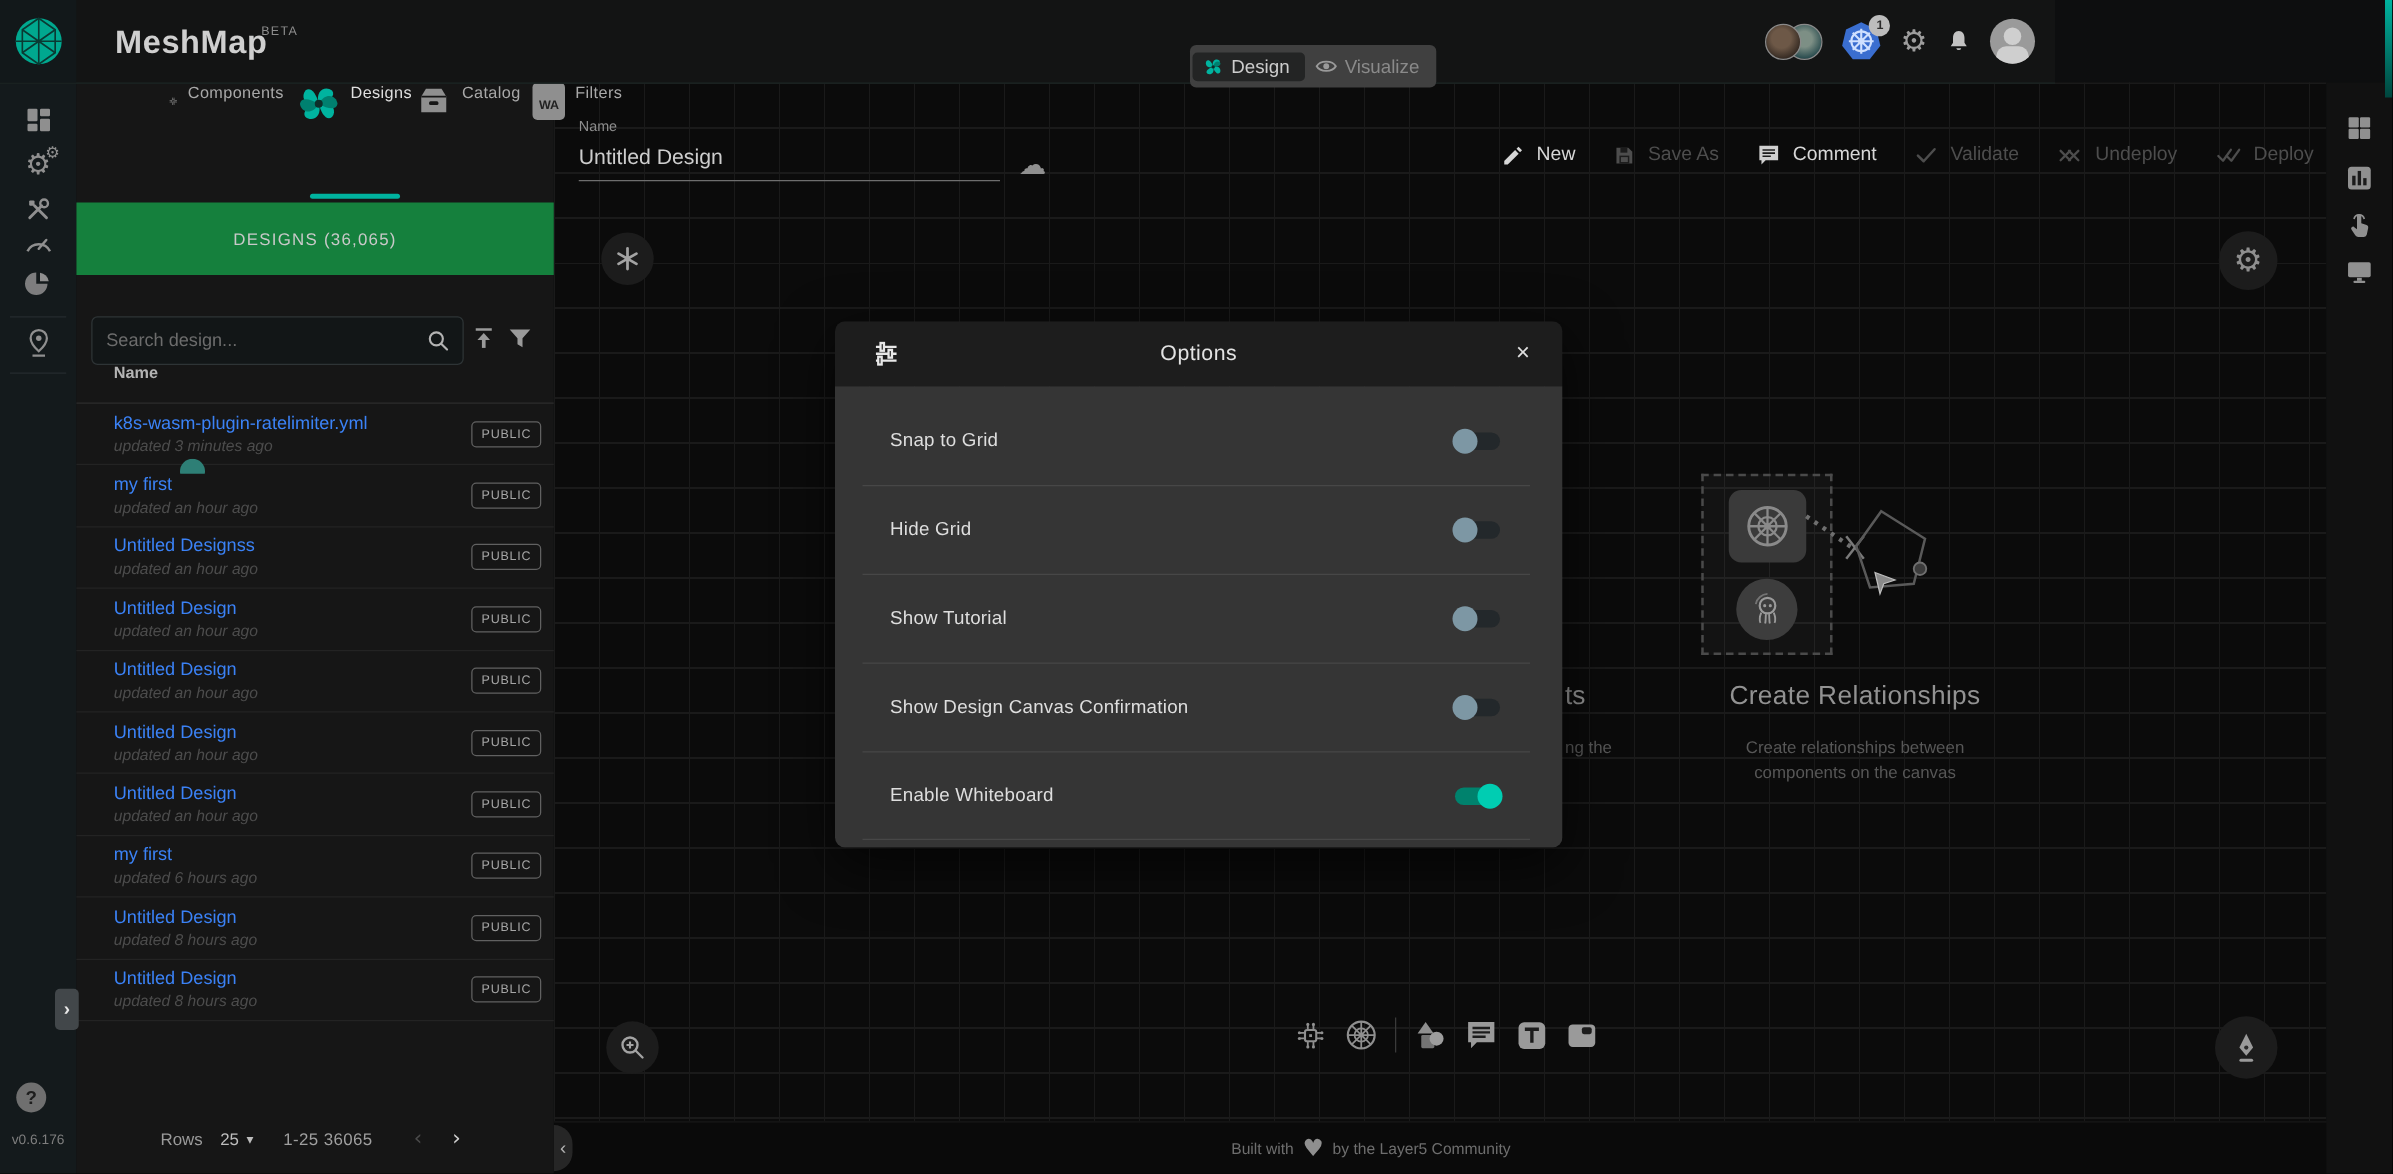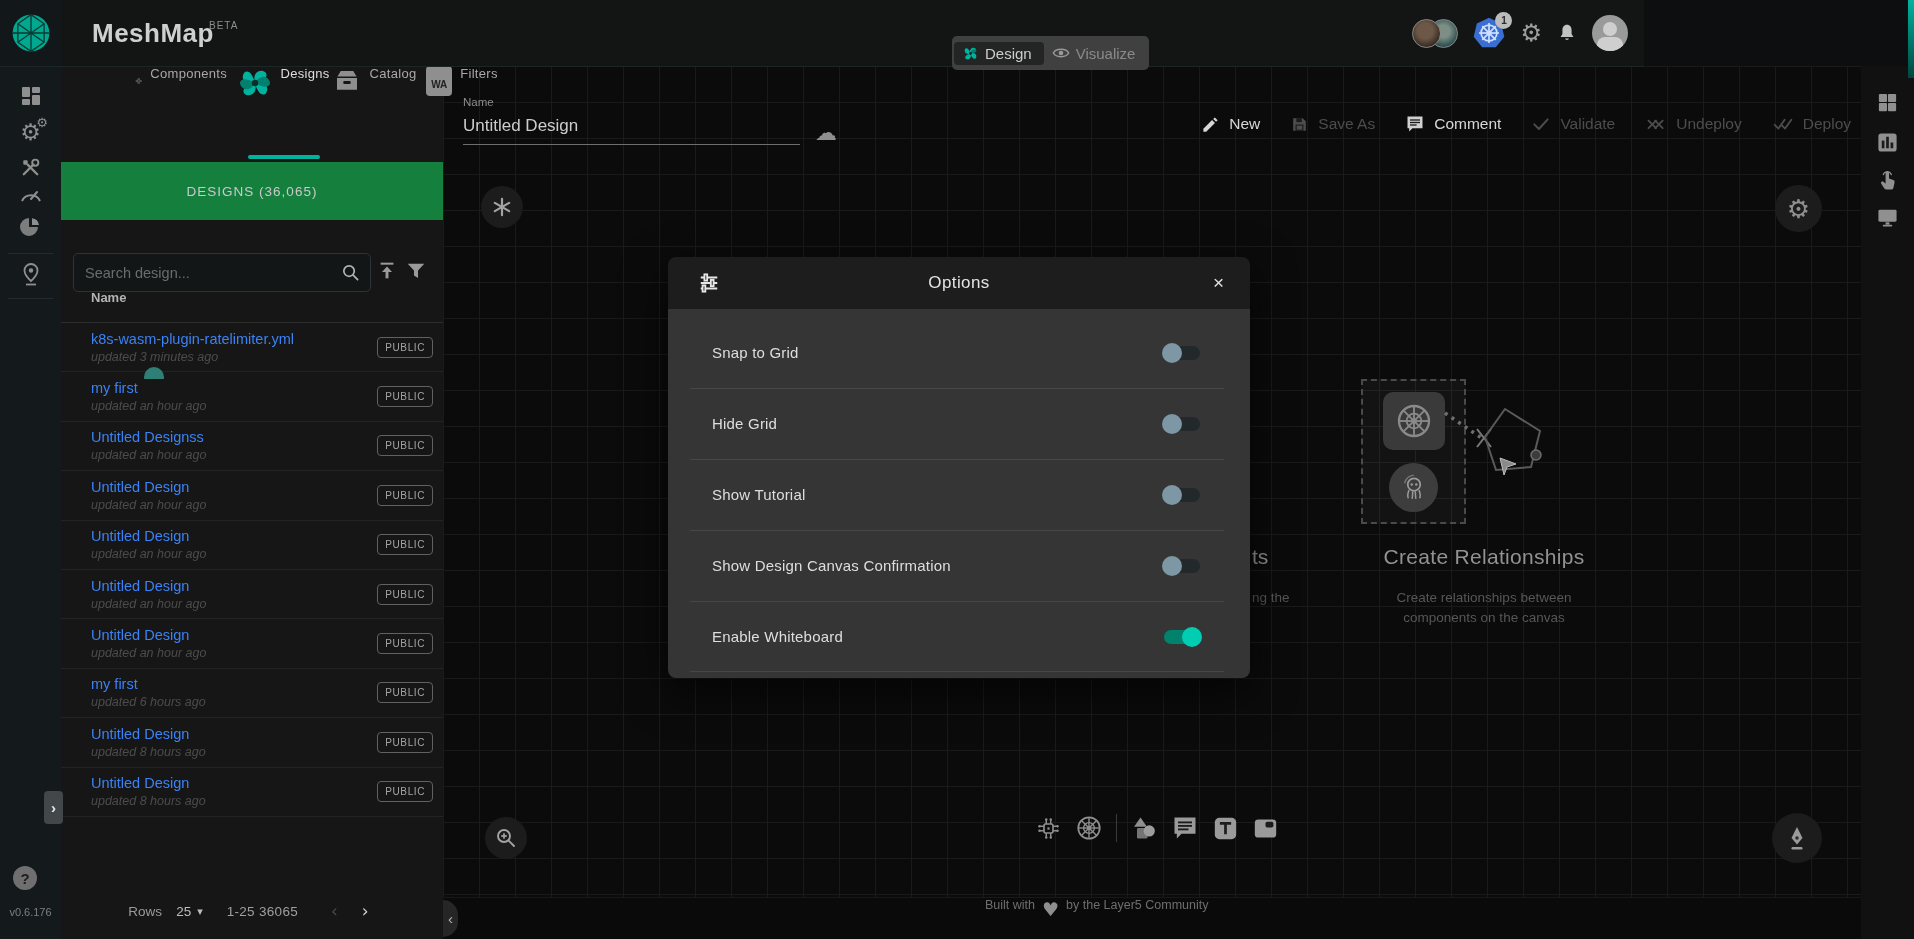--- a/index.html
+++ b/index.html
@@ -99,21 +99,21 @@
   #es-k8s{width:62px;height:58px;border-radius:10px;background:#3a3a3a;display:flex;align-items:center;justify-content:center;}
   #es-squid{width:49px;height:49px;border-radius:50%;background:#3d3d3d;display:flex;align-items:center;justify-content:center;}
   #es-heading{left:911px;top:479px;width:260px;text-align:center;font-size:21px;font-weight:300;color:#929292;letter-spacing:.3px;}
   #es-desc{left:941px;top:522px;width:200px;text-align:center;font-size:13.5px;color:#575757;line-height:1.5;}
   .fragment{color:#929292;}
   #frag-h{left:809px;top:479px;font-size:21px;font-weight:300;}
   #frag-d{left:809px;top:524px;font-size:13.5px;color:#575757;}
 
   
   #footer{left:443px;top:897px;width:1471px;height:42px;background:#0a0a0a;border-top:1px solid #181818;z-index:5;}
-  #footer-text{position:absolute;left:542px;top:0;height:42px;display:flex;align-items:flex-start;gap:7px;font-size:12.5px;color:#6e6e6e;}
+  #footer-text{position:absolute;left:542px;top:0;height:42px;display:flex;align-items:center;gap:7px;font-size:12.5px;color:#6e6e6e;}
   #footer-heart{font-size:19px;color:#8f8f8f;}
   #drawer-handle-left{position:absolute;left:0;top:2px;width:15px;height:37px;background:#262626;border-radius:0 19px 19px 0;
                       display:flex;align-items:center;justify-content:center;color:#b3b3b3;font-size:15px;}
   #drawer-handle-right{position:absolute;left:1441px;top:9px;color:#7d7d7d;font-size:17px;}
 
   
   #right-rail{left:1861px;top:66px;width:53px;height:873px;background:#111111;z-index:15;}
   .rr-ic{position:absolute;left:0;width:53px;display:flex;justify-content:center;color:#909090;}
 
   

